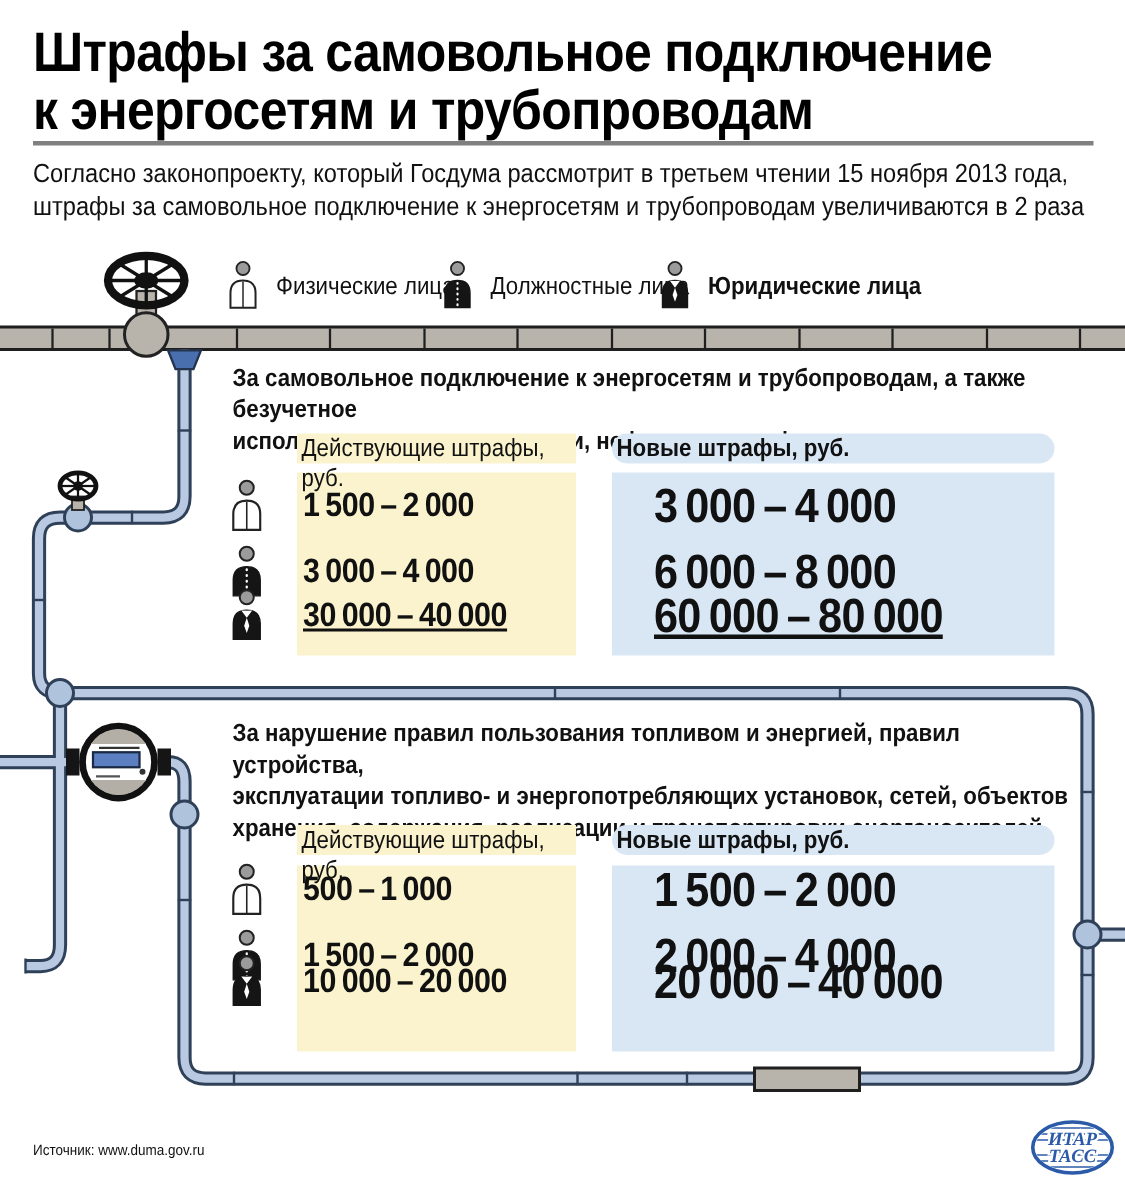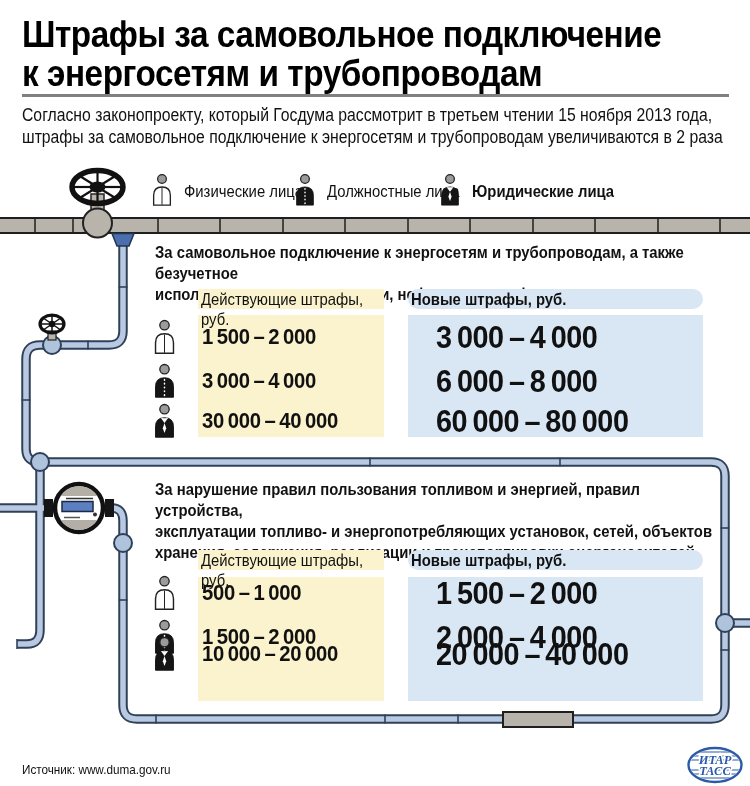--- a/index.html
+++ b/index.html
@@ -40,21 +40,21 @@
   .colbody{z-index:1;}
   .colbody.old-b{left:198px;width:186px;background:#FAF3CD;}
   .colbody.new-b{left:408px;width:295px;background:#D9E7F5;}
   .fine-row{left:154px;height:44px;display:flex;align-items:center;z-index:2;}
   .fine-row svg{width:21px;height:36px;display:block;margin-right:27px;flex:0 0 auto;}
   .val-old{display:inline-block;width:234px;font-size:22.5px;font-weight:bold;letter-spacing:-0.3px;
            transform:scaleX(0.9);transform-origin:0 50%;flex:0 0 auto;}
   .val-new{display:inline-block;font-size:32px;font-weight:bold;letter-spacing:-0.5px;
            transform:scaleX(0.9);transform-origin:0 50%;flex:0 0 auto;}
   
-  .source{left:22px;top:762px;font-size:13px;}
+  .source{left:22px;top:762px;font-size:10px;}
   .logo{left:686px;top:746px;width:58px;height:38px;}
 </style>
 </head>
 <body>
 
 <svg width="0" height="0" style="position:absolute" aria-hidden="true">
   <defs>
     <symbol id="p-ind" viewBox="0 0 22 36">
       <circle cx="11" cy="5.6" r="4.9" fill="#9b9b9b" stroke="#222" stroke-width="1.4"></circle>
       <path d="M1.6,35 L1.6,24 Q1.6,14.6 11,14.6 Q20.4,14.6 20.4,24 L20.4,35 Z" fill="#fff" stroke="#222" stroke-width="1.5"></path>
@@ -227,21 +227,21 @@
   <span class="val-old">1 500 – 2 000</span>
   <span class="val-new">3 000 – 4 000</span>
 </div>
 <div class="abs fine-row" style="top:359px;">
   <svg>
       <use href="#p-off" xlink:href="#p-off"></use>
     </svg>
   <span class="val-old">3 000 – 4 000</span>
   <span class="val-new">6 000 – 8 000</span>
 </div>
-<div class="abs fine-row" style="top:399px;">
+<div class="abs fine-row" style="top:388px;text-decoration:underline;">
   <svg>
       <use href="#p-leg" xlink:href="#p-leg"></use>
     </svg>
   <span class="val-old">30 000 – 40 000</span>
   <span class="val-new">60 000 – 80 000</span>
 </div>
 
 <div class="abs block-heading cx" style="top:479px;">За нарушение правил пользования топливом и энергией, правил устройства,
 эксплуатации топливо- и энергопотребляющих установок, сетей, объектов
 хранения, содержания, реализации и транспортировки энергоносителей</div>

